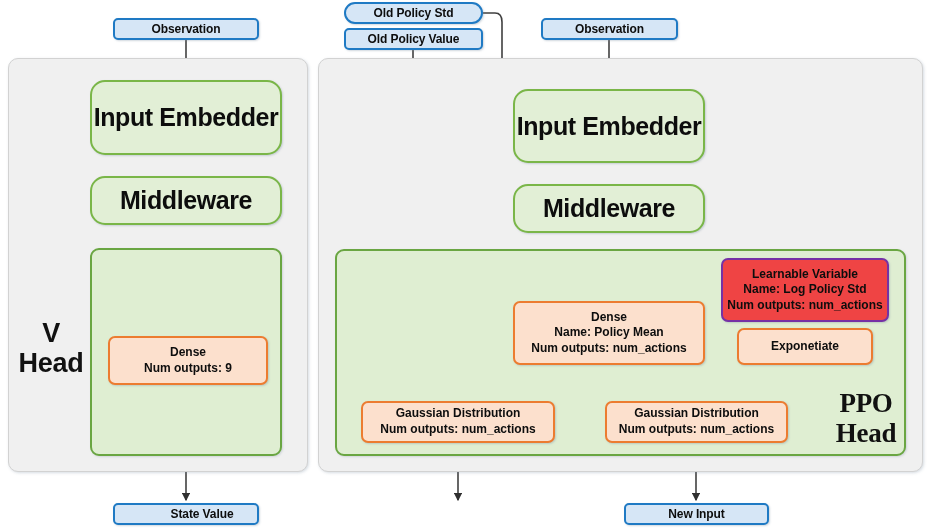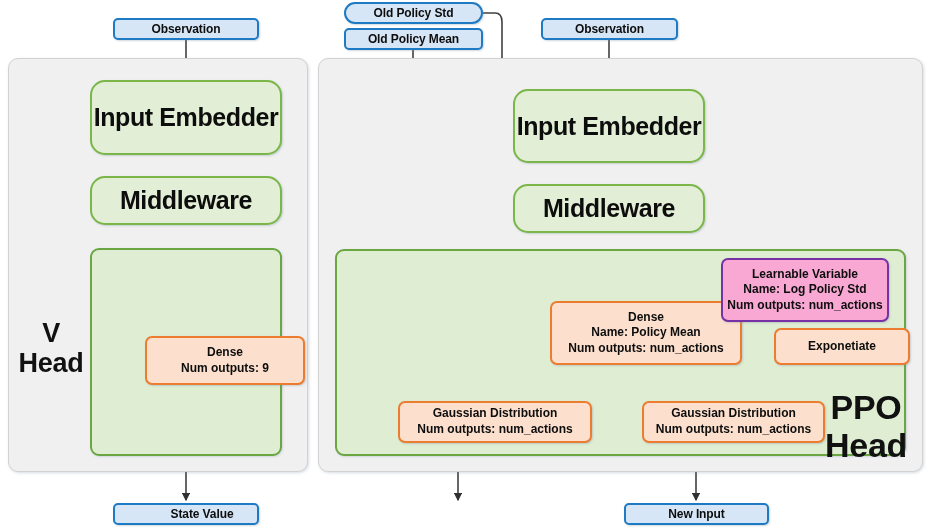--- a/index.html
+++ b/index.html
@@ -73,24 +73,23 @@
     font-size: 25px;
     font-weight: bold;
     letter-spacing: -0.4px;
   }
   .node.orange {
     background: #fce0cd;
     border: 2px solid #ec7c30;
     border-radius: 7px;
     font-size: 12px;
     line-height: 1.30;
-    margin-left: 37px;
   }
   .node.purple {
-    background: #f9a8d4;
+    background: #ef4444;
     border: 2px solid #7631a5;
     border-radius: 7px;
     font-size: 12px;
     line-height: 1.30;
   }
   .node.io {
     background: #d6e6f6;
     border: 2px solid #1f7ac4;
     border-radius: 5px;
     font-size: 12px;
@@ -168,31 +167,31 @@
   </div>
 
   <div class="node io" style="left:113px; top:503px; width:146px; height:22px;padding-left:32px;">
     <span class="line1">State Value</span>
   </div>
 
   <div class="head-container" style="left:318px; top:58px; width:605px; height:414px;"></div>
 
   <div class="inner-green" style="left:335px; top:249px; width:571px; height:207px;"></div>
 
-  <div class="head-label" style="left:818px; top:388px; width:96px; font-size:34px;">
+  <div class="head-label" style="left:818px; top:388px; width:96px; font-size:27px;font-family:Liberation Serif, serif;">
     <div>PPO</div>
     <div>Head</div>
   </div>
 
   <div class="node io" style="left:344px; top:2px; width:139px; height:22px;border-radius:11px;">
     <span class="line1">Old Policy Std</span>
   </div>
 
   <div class="node io" style="left:344px; top:28px; width:139px; height:22px;">
-    <span class="line1">Old Policy Mean</span>
+    <span class="line1">Old Policy Value</span>
   </div>
 
   <div class="node io" style="left:541px; top:18px; width:137px; height:22px;">
     <span class="line1">Observation</span>
   </div>
 
   <div class="node big-green" style="left:513px; top:89px; width:192px; height:74px;">
     <span>Input Embedder</span>
   </div>
 

